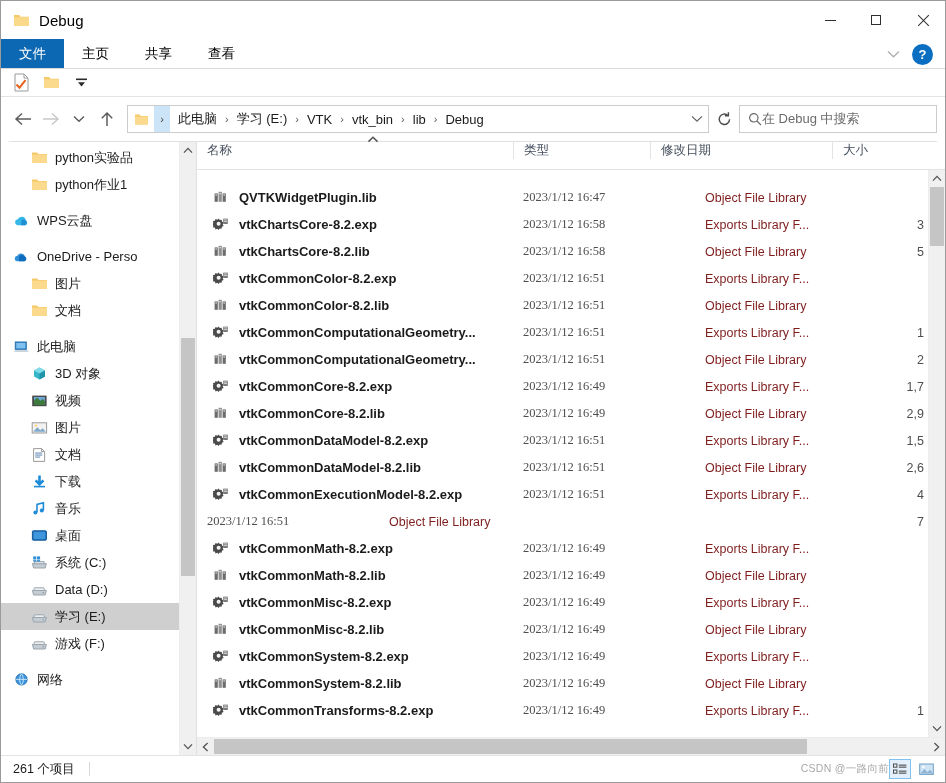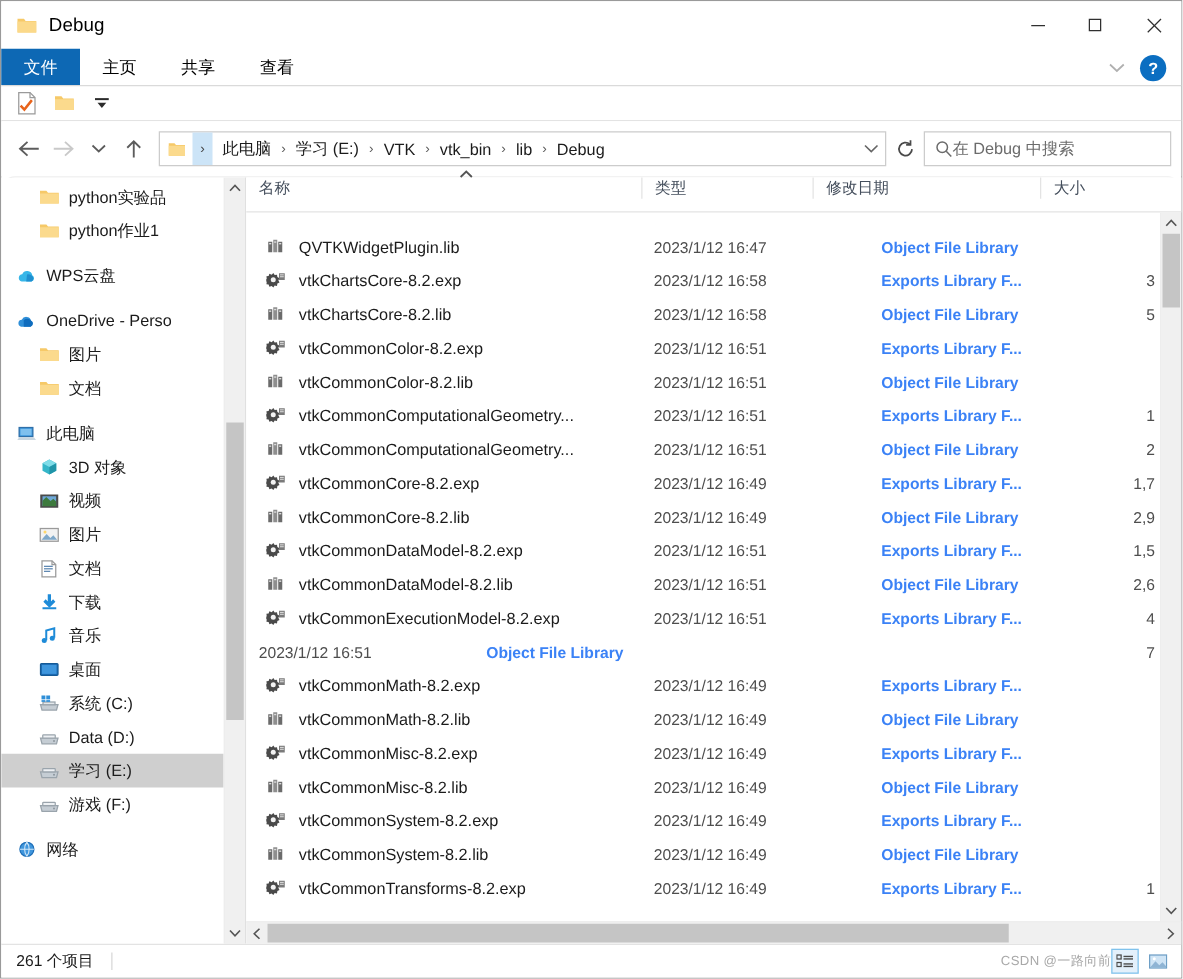--- a/index.html
+++ b/index.html
@@ -268,38 +268,39 @@
   .row {
     height: 27px;
     display: flex; align-items: center;
     cursor: default;
   }
   .cell-name {
     width: 316px; flex: 0 0 316px;
     display: flex; align-items: center;
     padding-left: 16px;
     font-size: 13px; color: #1b1b1b;
-    white-space: nowrap; overflow: hidden;
+    white-space: nowrap; overflow: hidden; font-weight: bold;
   }
   .file-icon {
     width: 17px; height: 17px; flex: 0 0 17px;
     margin-right: 9px;
     display: flex; align-items: center; justify-content: center;
   }
   .cell-date {
     width: 182px; flex: 0 0 182px;
     padding-left: 10px;
     font-size: 12.5px; color: #4e4e4e;
     white-space: nowrap;
+    font-family: Liberation Serif, serif;
   }
   .cell-type {
     width: 137px; flex: 0 0 137px;
     padding-left: 10px;
-    font-size: 12.5px; color: #3b82f6;
-    white-space: nowrap; overflow: hidden; font-weight: bold;
+    font-size: 12.5px; color: #7f1d1d;
+    white-space: nowrap; overflow: hidden;
   }
   .cell-size {
     flex: 1 1 auto;
     padding-right: 4px;
     font-size: 12.5px; color: #4e4e4e;
     text-align: right; white-space: nowrap; overflow: hidden;
   }
 
   
   #fp-scroll {

